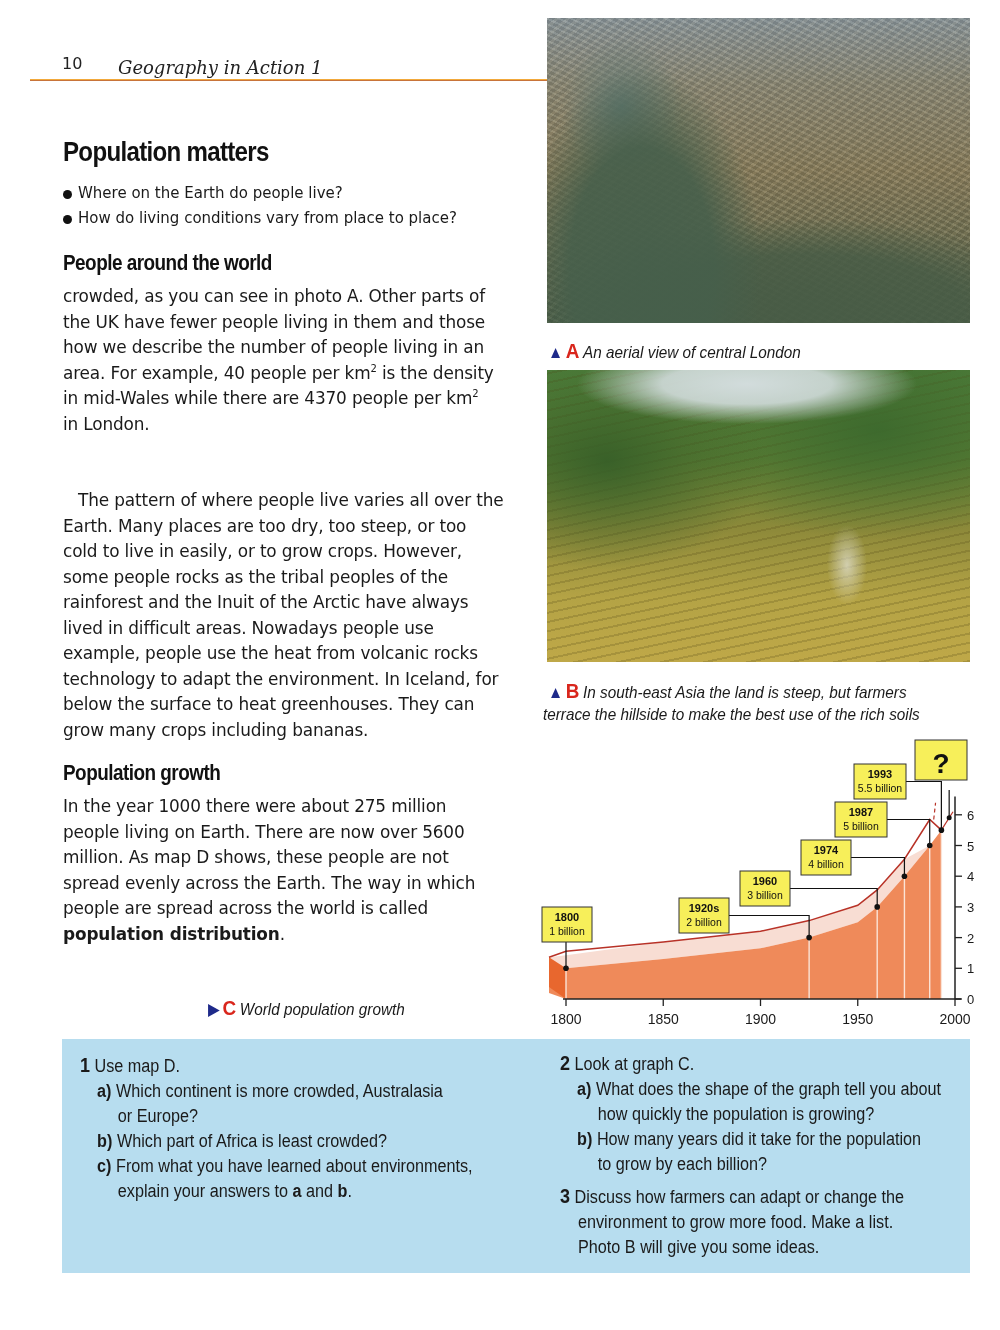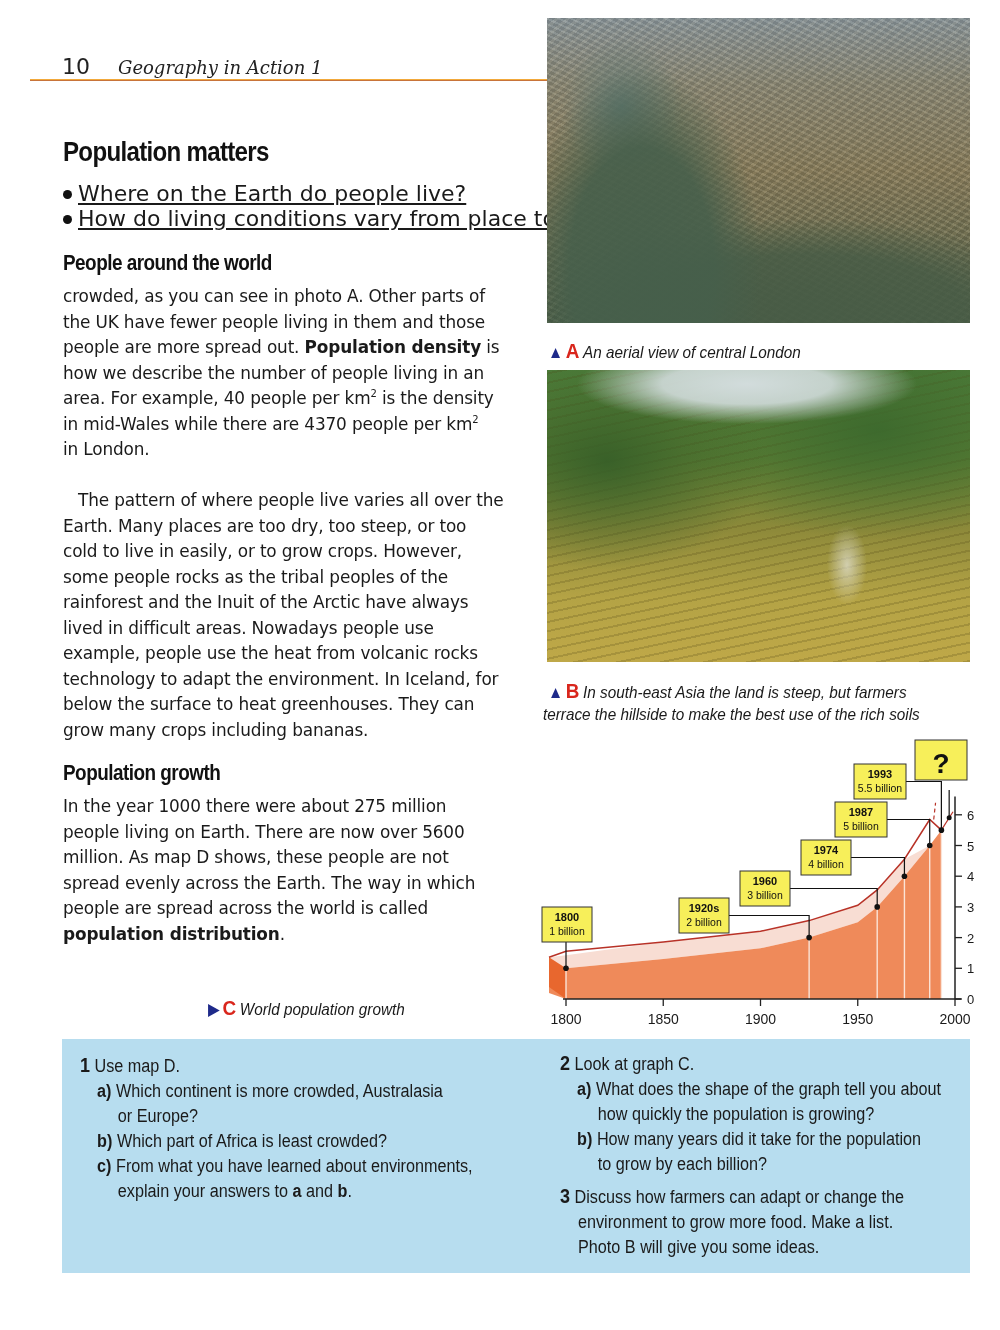--- a/index.html
+++ b/index.html
@@ -5,29 +5,29 @@
   html, body { margin: 0; padding: 0; }
   body {
     width: 1000px; height: 1330px; position: relative; overflow: hidden;
     background: #ffffff; color: #1a1a1a;
     font-family: "DejaVu Sans", sans-serif;
   }
   .abs { position: absolute; }
 
   
   #running-header { left: 30px; top: 52px; width: 518px; height: 28px; }
-  #running-header .pnum { position: absolute; left: 32px; top: 2px; font-size: 22px; color: #222; font-family: "DejaVu Sans", sans-serif; }
+  #running-header .pnum { position: absolute; left: 32px; top: 2px; font-size: 16px; color: #222; font-family: "DejaVu Sans", sans-serif; }
   #running-header .ptitle { position: absolute; left: 88px; top: 5px; font-size: 18px; font-style: italic; font-family: "DejaVu Serif", serif; color: #222; }
   #running-header .rule { position: absolute; left: 0; top: 27px; width: 518px; height: 2px;
     background: linear-gradient(to bottom, #f2a93b 0, #f2a93b 1px, #c8743a 1px, #c8743a 2px); }
 
   
   .h1 { font-family: "Liberation Sans", sans-serif; font-weight: bold; font-size: 28px; letter-spacing: -0.8px; transform: scaleX(0.86); transform-origin: left; color: #111; }
   .h2 { font-family: "Liberation Sans", sans-serif; font-weight: bold; font-size: 22px; letter-spacing: -0.6px; transform: scaleX(0.86); transform-origin: left; color: #111; }
-  .bullets { font-family: "DejaVu Sans", sans-serif; font-size: 22px; line-height: 25px; color: #1a1a1a; text-decoration: underline; }
+  .bullets { font-family: "DejaVu Sans", sans-serif; font-size: 15px; line-height: 25px; color: #1a1a1a; }
   .bullets .b { position: relative; padding-left: 15px; white-space: nowrap; }
   .bullets .b .dot { position: absolute; left: 0; top: 9px; width: 9px; height: 9px; border-radius: 50%; background: #111; }
   .body-text { font-family: "DejaVu Sans", sans-serif; font-size: 16.9px; line-height: 25.5px; color: #1a1a1a; letter-spacing: -0.15px; }
   .body-text .line { white-space: nowrap; }
   .body-text b { font-weight: bold; }
   .body-text sup { font-size: 10px; line-height: 0; vertical-align: 7px; }
 
   
   .photo { overflow: hidden; }
   #photo-a {
@@ -81,21 +81,20 @@
 <div class="abs bullets" style="left:63px; top:181px;">
   <div class="b"><span class="dot"></span><span>Where on the Earth do people live?</span></div>
   <div class="b"><span class="dot"></span><span>How do living conditions vary from place to place?</span></div>
 </div>
 
 <div class="abs h2" style="left:63px; top:250px;">People around the world</div>
 
 <div class="abs body-text" style="left:63px; top:284px;">
   <div class="line">crowded, as you can see in photo A. Other parts of</div>
   <div class="line">the UK have fewer people living in them and those</div>
-  <div class="line"><span>people are more spread out. </span><b>Population density</b><span> is</span></div>
   <div class="line">how we describe the number of people living in an</div>
   <div class="line"><span>area. For example, 40 people per km</span><sup>2</sup><span> is the density</span></div>
   <div class="line"><span>in mid-Wales while there are 4370 people per km</span><sup>2</sup></div>
   <div class="line">in London.</div>
 </div>
 
 <div class="abs body-text" style="left:63px; top:488px;">
   <div class="line" style="padding-left:15px;">The pattern of where people live varies all over the</div>
   <div class="line">Earth. Many places are too dry, too steep, or too</div>
   <div class="line">cold to live in easily, or to grow crops. However,</div>

